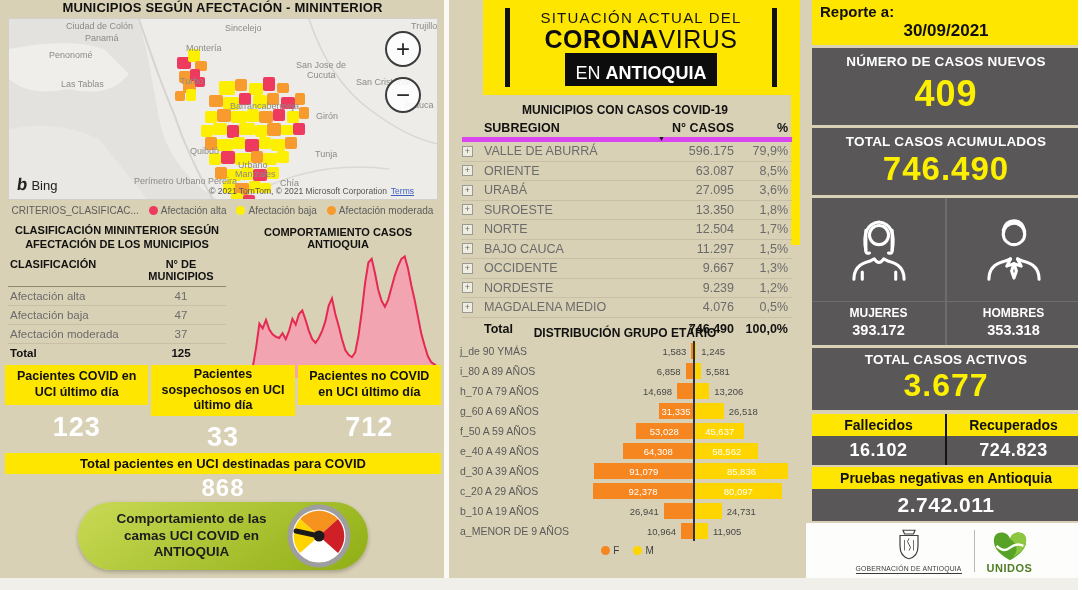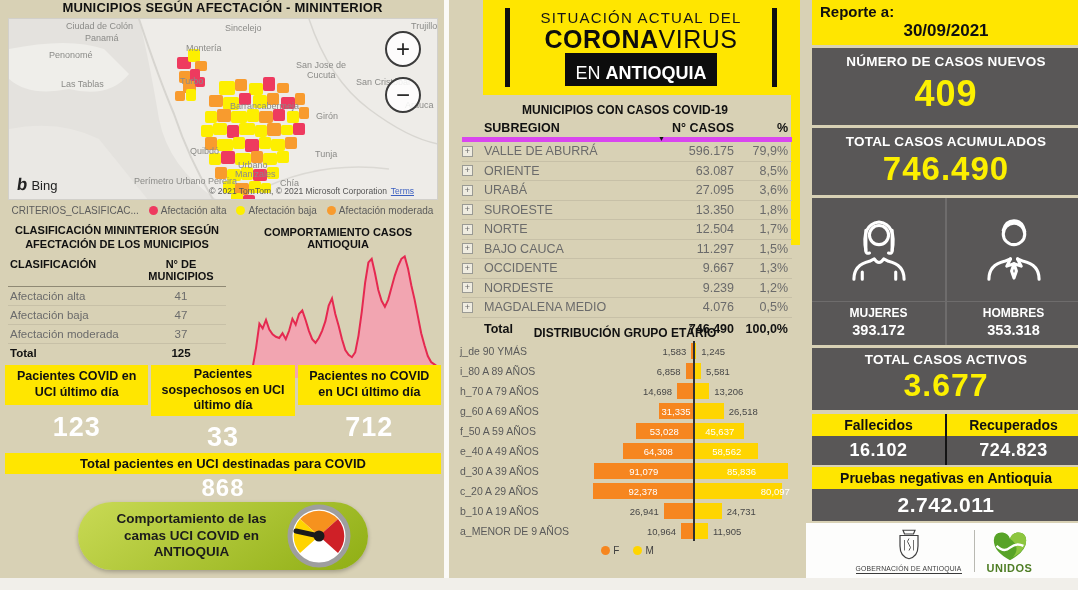--- a/index.html
+++ b/index.html
@@ -460,21 +460,21 @@
         <span class="py-bar" style="background:#f6861f; right:102px; width:98.6px;"></span>
         <span class="py-bar" style="background:#ffd500; left:235px; width:92.9px;"></span>
         <span class="py-val" style="color:#fff; right:102px; width:98.6px; text-align:center;">91,079</span>
         <span class="py-val" style="color:#fff; left:235px; width:92.9px; text-align:center;">85,836</span>
       </div>
       <div class="py-row" style="top: 140px;">
         <span class="py-label">c_20 A 29 AÑOS</span>
         <span class="py-bar" style="background:#f6861f; right:102px; width:100.0px;"></span>
         <span class="py-bar" style="background:#ffd500; left:235px; width:86.7px;"></span>
         <span class="py-val" style="color:#fff; right:102px; width:100.0px; text-align:center;">92,378</span>
-        <span class="py-val" style="color:#fff; left:235px; width:86.7px; text-align:center;margin-left:37px;">80,097</span>
+        <span class="py-val" style="color:#fff; left:235px; width:86.7px; text-align:center;">80,097</span>
       </div>
       <div class="py-row" style="top: 160px;">
         <span class="py-label">b_10 A 19 AÑOS</span>
         <span class="py-bar" style="background:#f6861f; right:102px; width:29.2px;"></span>
         <span class="py-bar" style="background:#ffd500; left:235px; width:26.8px;"></span>
         <span class="py-val" style="color:#474747; right:136.2px;">26,941</span>
         <span class="py-val" style="color:#474747; left:266.8px;">24,731</span>
       </div>
       <div class="py-row" style="top: 180px;">
         <span class="py-label">a_MENOR DE 9 AÑOS</span>

